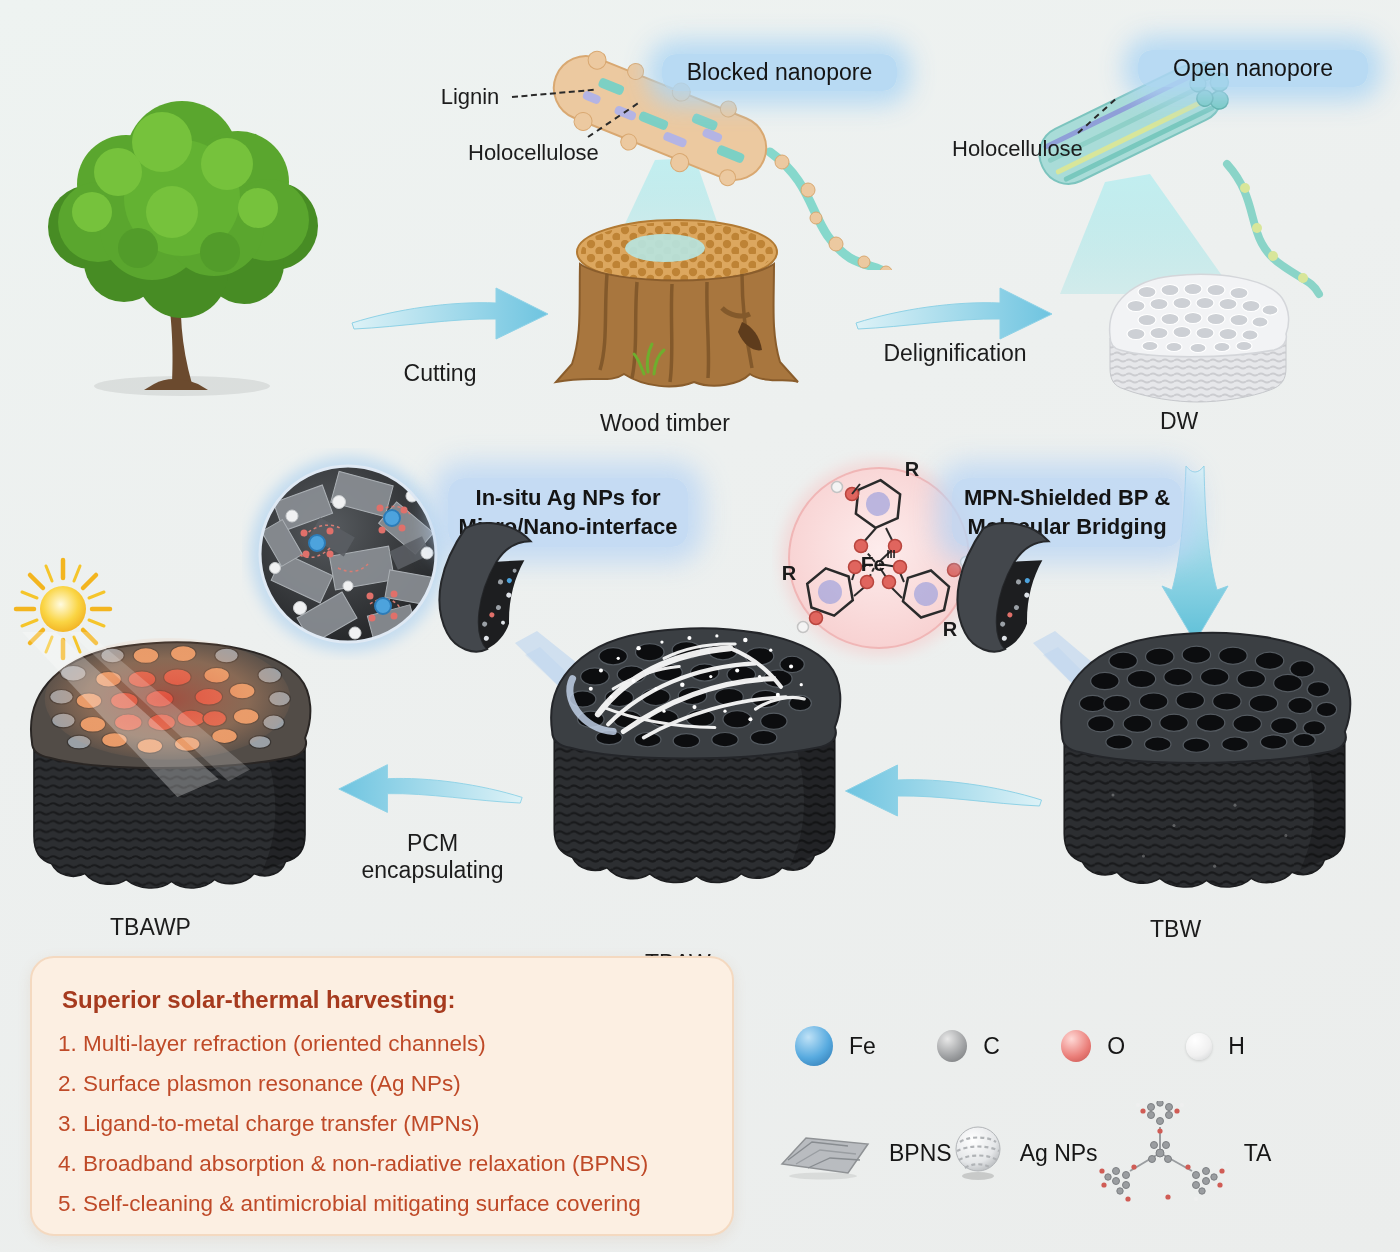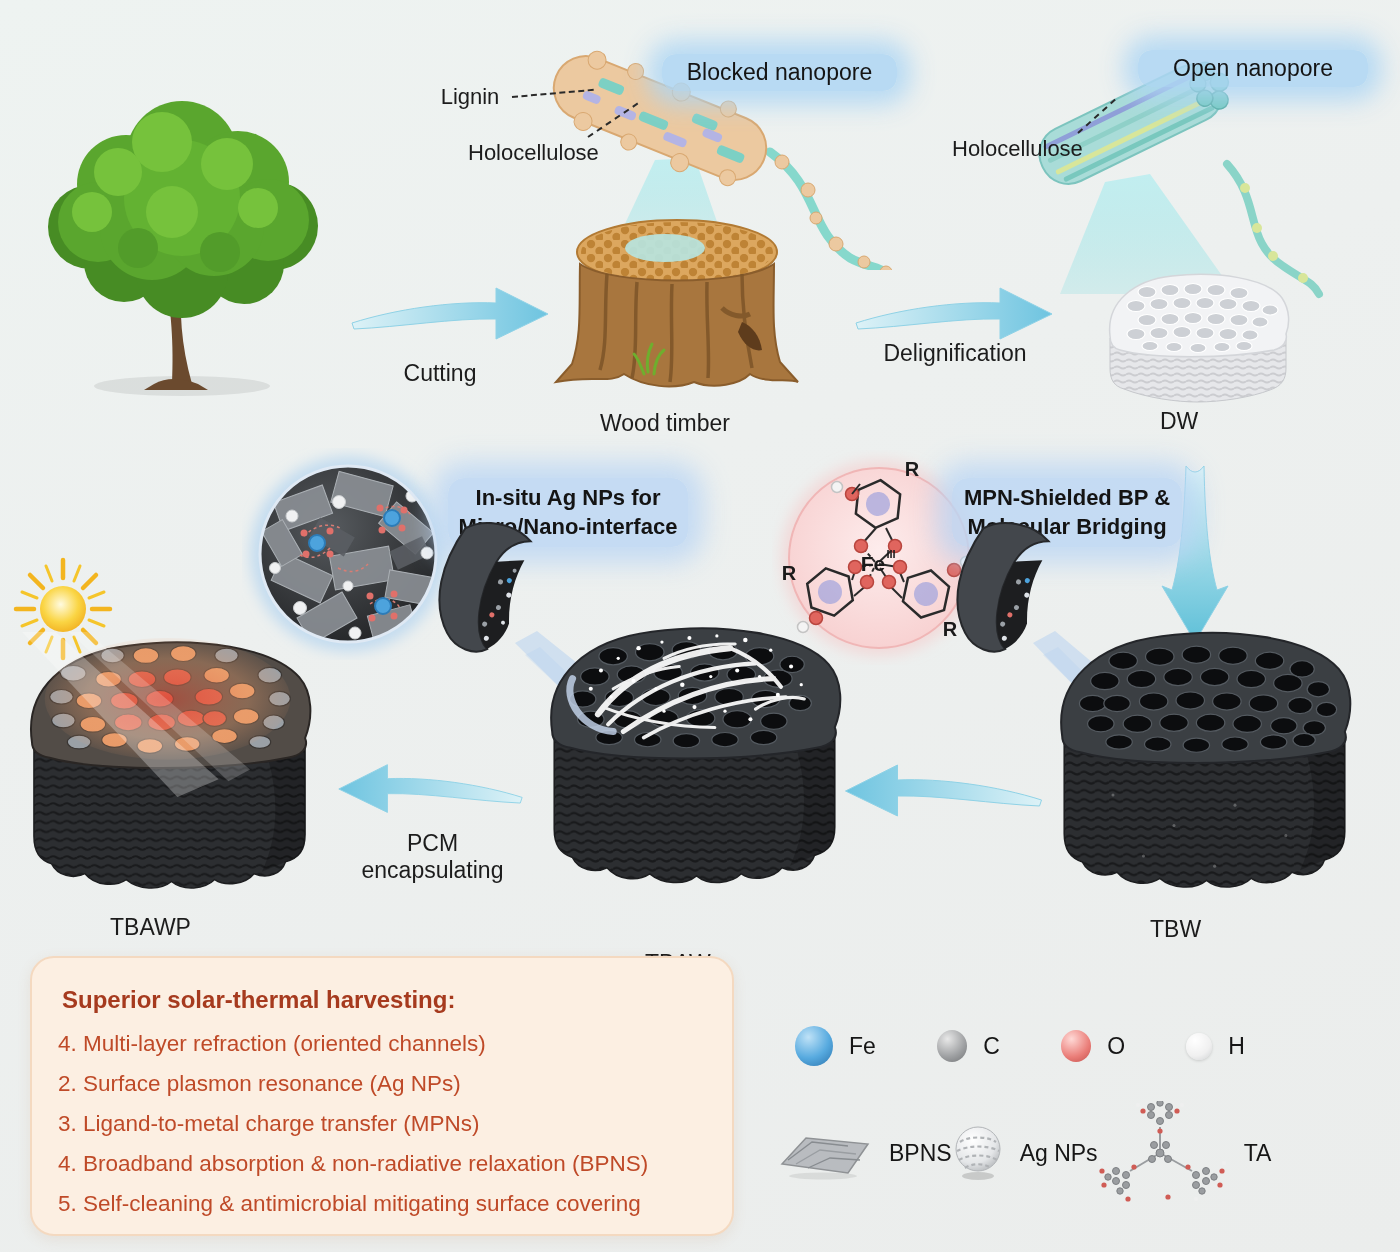--- a/index.html
+++ b/index.html
@@ -677,21 +677,21 @@
     <g fill="#ffffff">
       <polygon points="0,0 34,0 200,150 158,168" opacity="0.28"></polygon>
       <polygon points="48,0 66,0 232,140 210,152" opacity="0.2"></polygon>
     </g>
   </svg>
   <div class="abs lbl" style="left:110px;top:914px;width:120px">TBAWP</div>
 
   <div class="abs sumbox" style="left:30px;top:956px;width:700px;height:276px">
     <div class="abs sumtitle" style="left:30px;top:28px;width:640px">Superior solar-thermal harvesting:</div>
     <div class="abs" style="left:26px;top:66px;width:660px">
-      <div class="sumitem">4. Multi-layer refraction (oriented channels)</div>
+      <div class="sumitem">1. Multi-layer refraction (oriented channels)</div>
       <div class="sumitem">2. Surface plasmon resonance (Ag NPs)</div>
       <div class="sumitem">3. Ligand-to-metal charge transfer (MPNs)</div>
       <div class="sumitem">4. Broadband absorption &amp; non-radiative relaxation (BPNS)</div>
       <div class="sumitem">5. Self-cleaning &amp; antimicrobial mitigating surface covering</div>
     </div>
   </div>
 
   <div class="abs legrow" style="left:795px;top:1018px;width:450px;height:56px;justify-content:space-between">
     <div class="atom">
       <span class="sph fe"></span>

